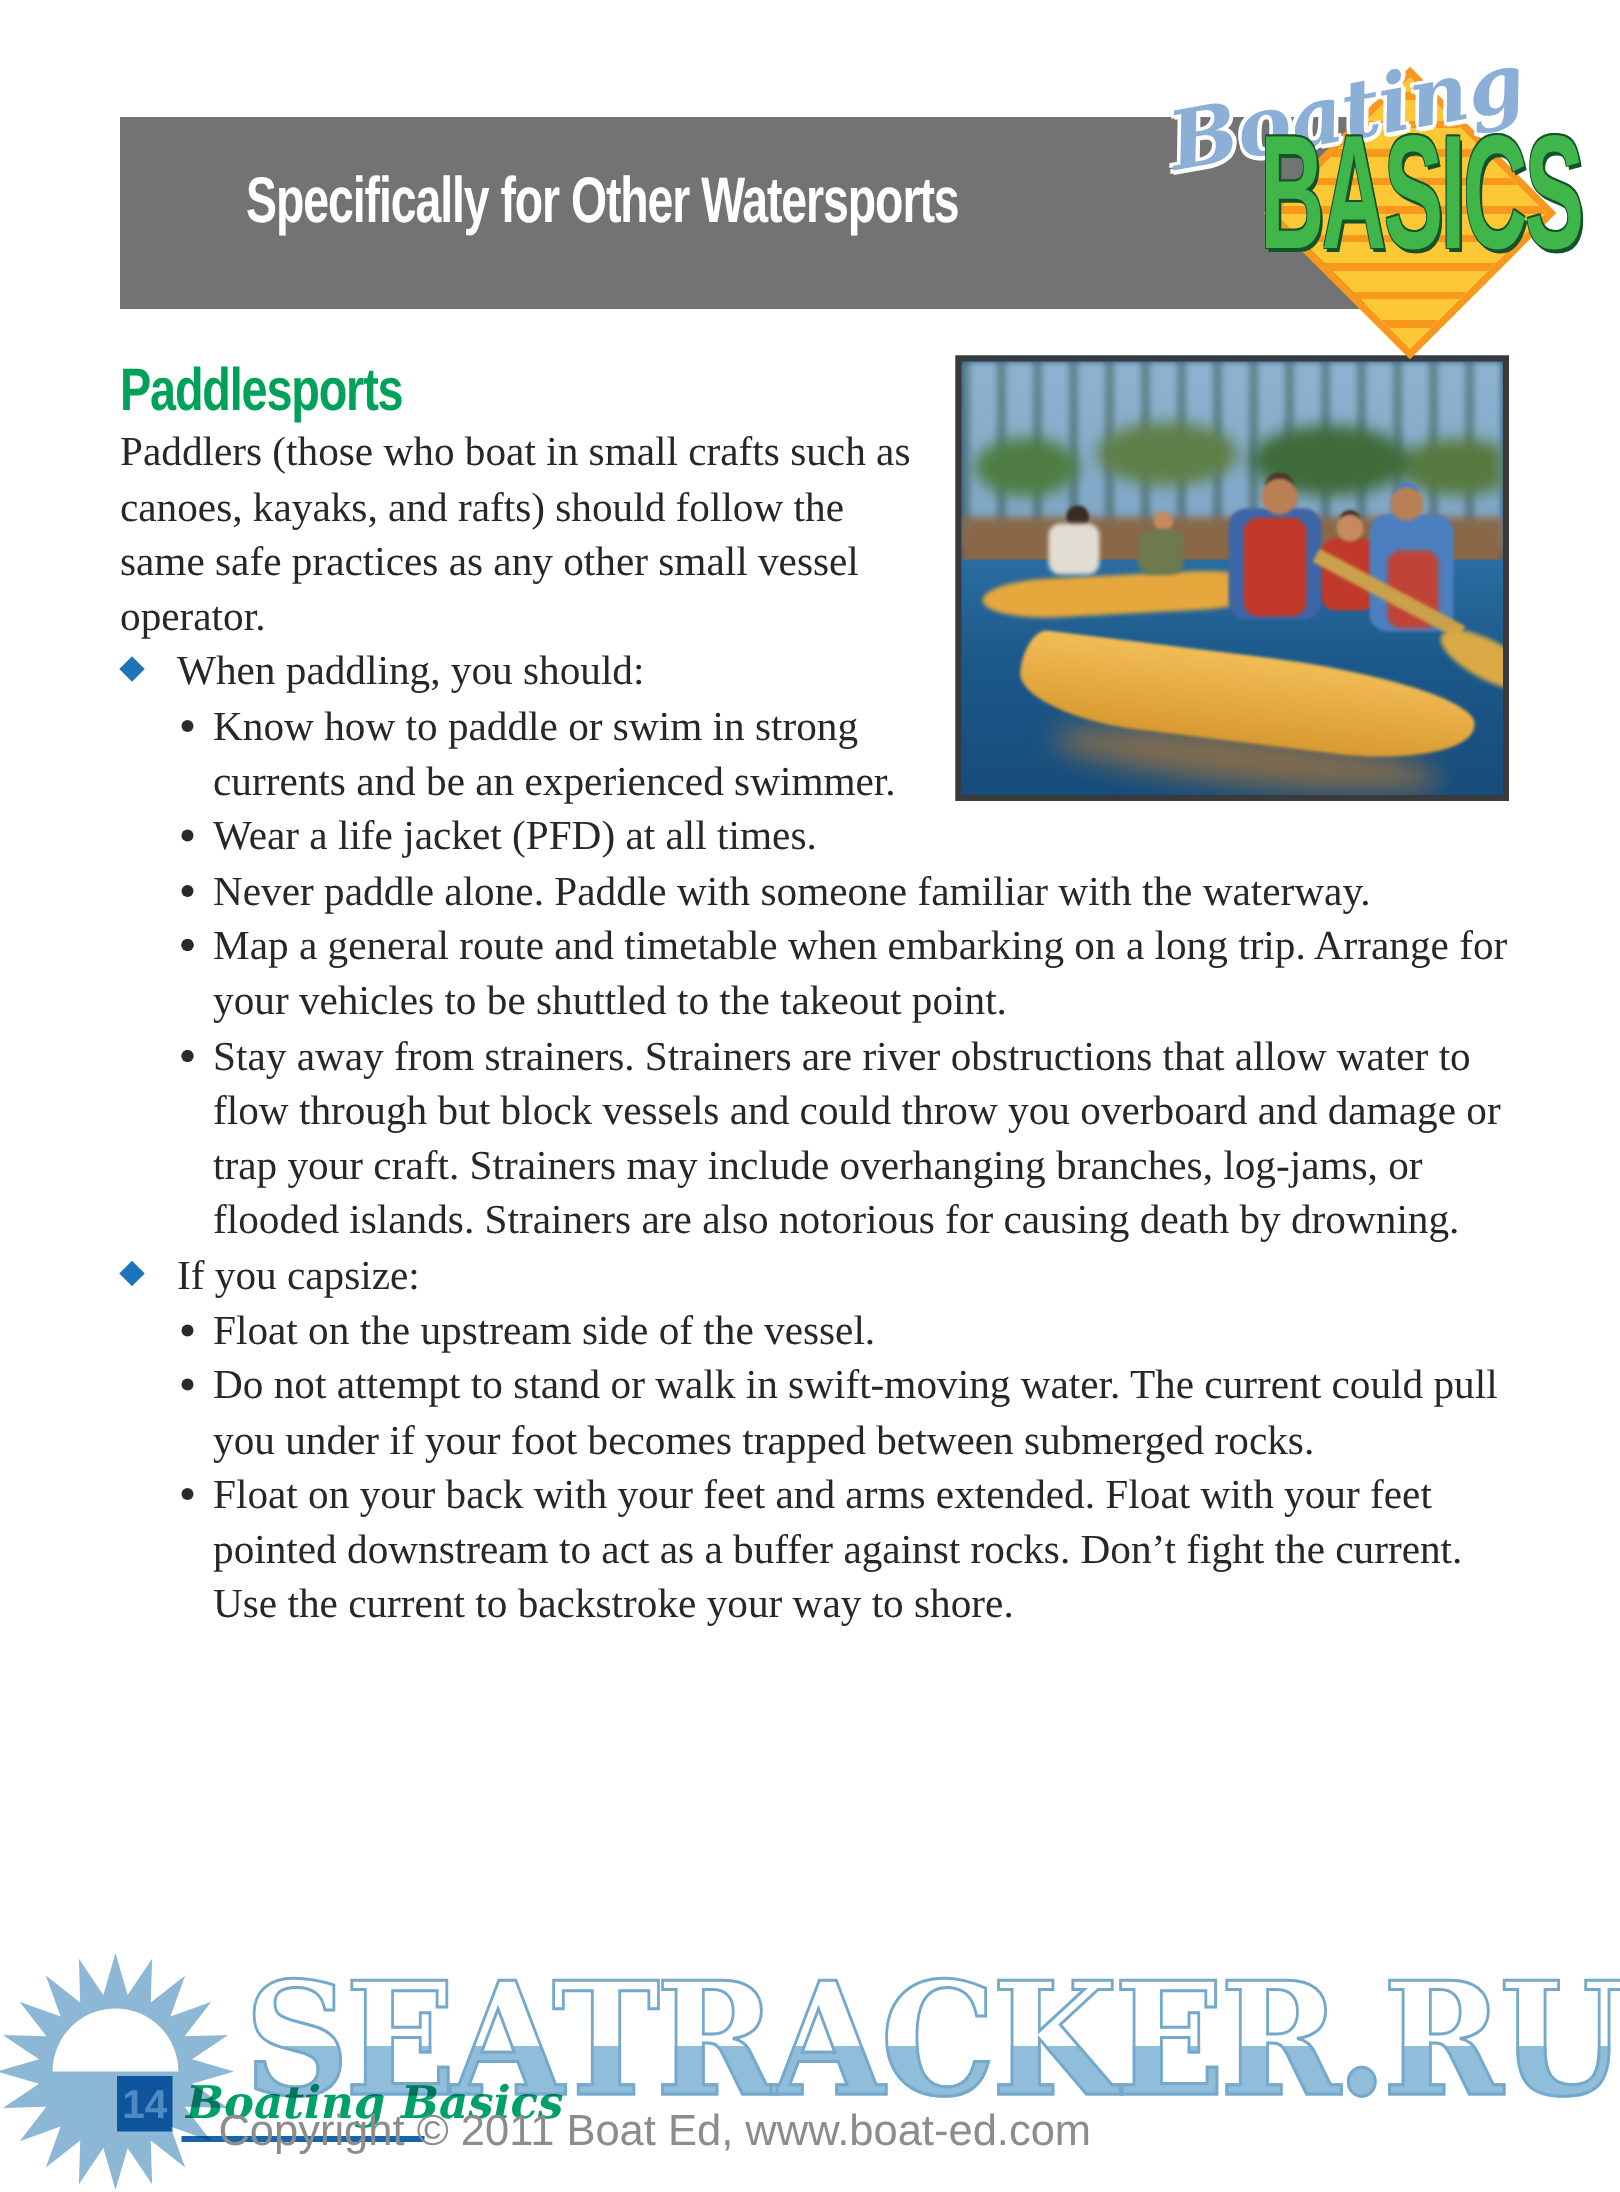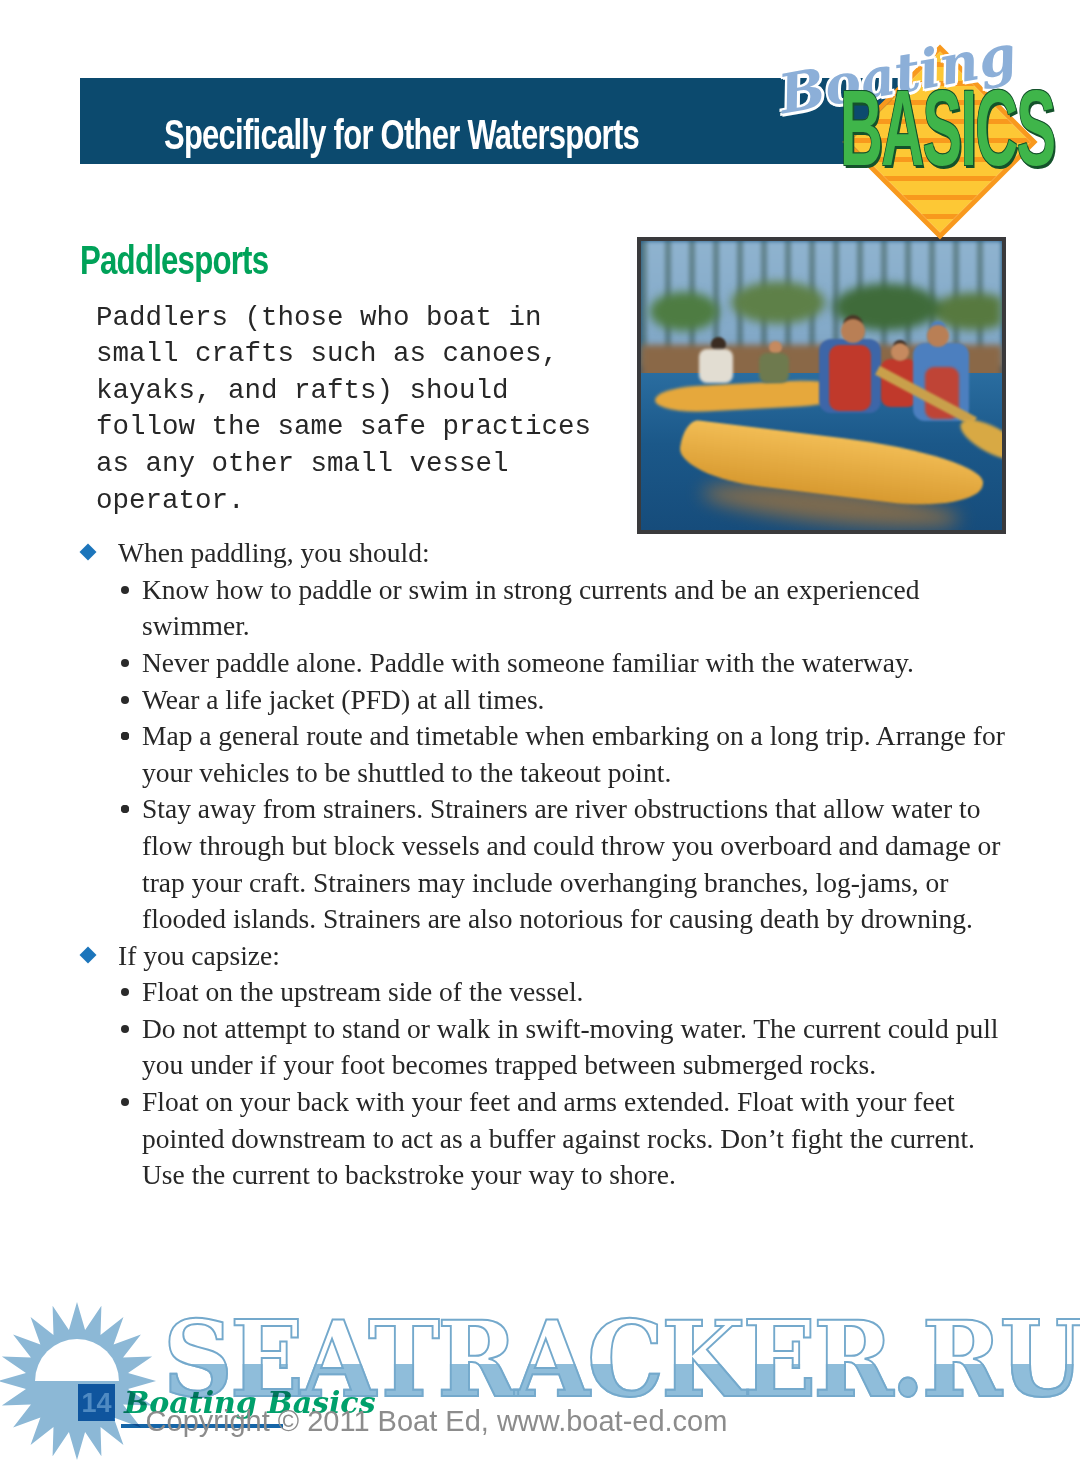--- a/index.html
+++ b/index.html
@@ -1,20 +1,20 @@
 <!DOCTYPE html>
 <html><head>
 <meta charset="utf-8">
 <style>
   html,body{margin:0;padding:0;background:#fff;}
   .page{position:relative;width:1080px;height:1461px;background:#fff;overflow:hidden;
         font-family:"Liberation Serif",serif;color:#272727;}
 
   
-  .header-bar{position:absolute;left:80px;top:78px;width:830px;height:86px;background:#0c4a6e;}
+  .header-bar{position:absolute;left:80px;top:78px;width:830px;height:128px;background:#737373;}
   .header-title{position:absolute;left:84px;top:0;height:110px;line-height:112px;white-space:nowrap;
         color:#fff;font-family:"Liberation Sans",sans-serif;font-weight:bold;font-size:43px;
         letter-spacing:-1px;display:inline-block;transform:scaleX(.72);transform-origin:left center;}
 
   
   .logo{position:absolute;left:0;top:0;z-index:10;}
   .logo-diamond{position:absolute;left:871px;top:73px;width:138px;height:138px;
         transform:rotate(45deg);border:5px solid #F8991D;box-sizing:border-box;
         background:repeating-linear-gradient(-45deg,#FDC835 0px,#FDC835 14px,#F8991D 14px,#F8991D 19px);}
   .logo-script{position:absolute;left:778px;top:42px;font-family:"DejaVu Serif",serif;
@@ -26,21 +26,21 @@
         display:inline-block;transform:scaleX(.55);transform-origin:left top;white-space:nowrap;
         text-shadow:3px 3px 0 #14522B,-1px -1px 0 #14522B,1px -1px 0 #14522B,-1px 1px 0 #14522B;}
 
   
   .content{position:absolute;left:80px;top:237px;width:926px;font-size:27.5px;line-height:36.6px;}
   .photo-float{float:right;width:369px;height:297px;margin:0 0 18px 26px;border:4px solid #3A3A3C;
         box-sizing:border-box;position:relative;overflow:hidden;background:#1B5889;}
   .section-heading{font-family:"Liberation Sans",sans-serif;font-weight:bold;font-size:40px;
         line-height:46px;color:#00A259;letter-spacing:-1px;display:inline-block;
         transform:scaleX(.78);transform-origin:left bottom;margin:0;}
-  .intro{margin:16px;font-family:Liberation Mono, monospace;}
+  .intro{margin:0;}
   .lead{position:relative;padding-left:38px;}
   .dmark{position:absolute;left:2px;top:11px;width:12px;height:12px;background:#1C75BB;
         transform:rotate(45deg);}
   .item{position:relative;padding-left:62px;}
   .dot{position:absolute;left:41px;top:14px;width:8px;height:8px;border-radius:50%;background:#2a2a2a;}
 
   
   .ph{position:absolute;}
   .ph-sky{left:0;top:0;width:100%;height:125px;
         background:linear-gradient(#8FB3CF,#7FA6C6),
@@ -151,25 +151,25 @@
     <div class="lead">
       <span class="dmark"></span>
       <span>When paddling, you should:</span>
     </div>
     <div class="item">
       <span class="dot"></span>
       <span>Know how to paddle or swim in strong currents and be an experienced swimmer.</span>
     </div>
     <div class="item">
       <span class="dot"></span>
+      <span>Wear a life jacket (PFD) at all times.</span>
+    </div>
+    <div class="item">
+      <span class="dot"></span>
       <span>Never paddle alone. Paddle with someone familiar with the waterway.</span>
-    </div>
-    <div class="item">
-      <span class="dot"></span>
-      <span>Wear a life jacket (PFD) at all times.</span>
     </div>
     <div class="item">
       <span class="dot"></span>
     </div>
     <div class="item">
       <span class="dot"></span>
     </div>
     <div class="item">
       <span class="dot"></span>
       <span>Map a general route and timetable when embarking on a long trip. Arrange for your vehicles to be shuttled to the takeout point.</span>

